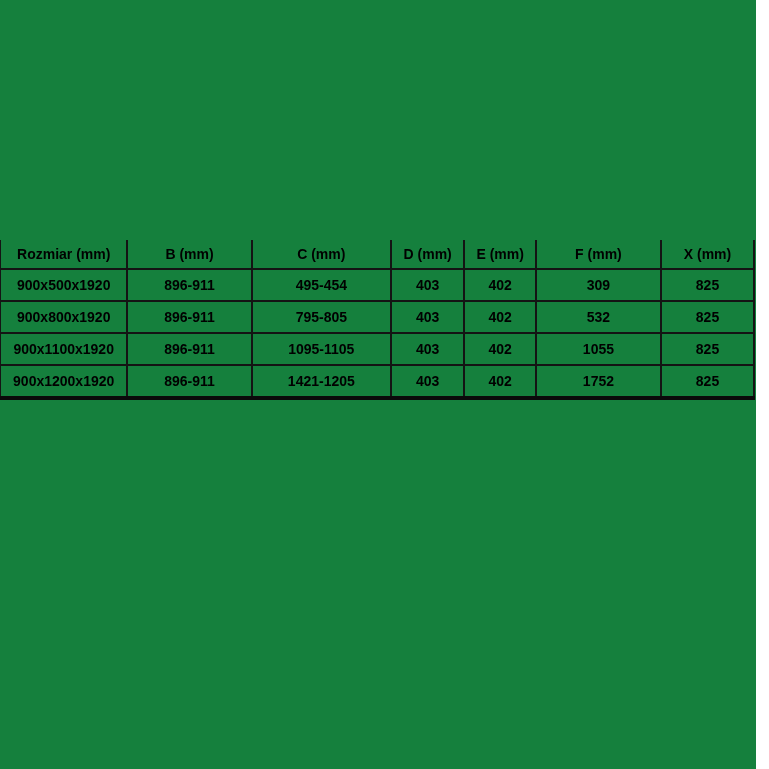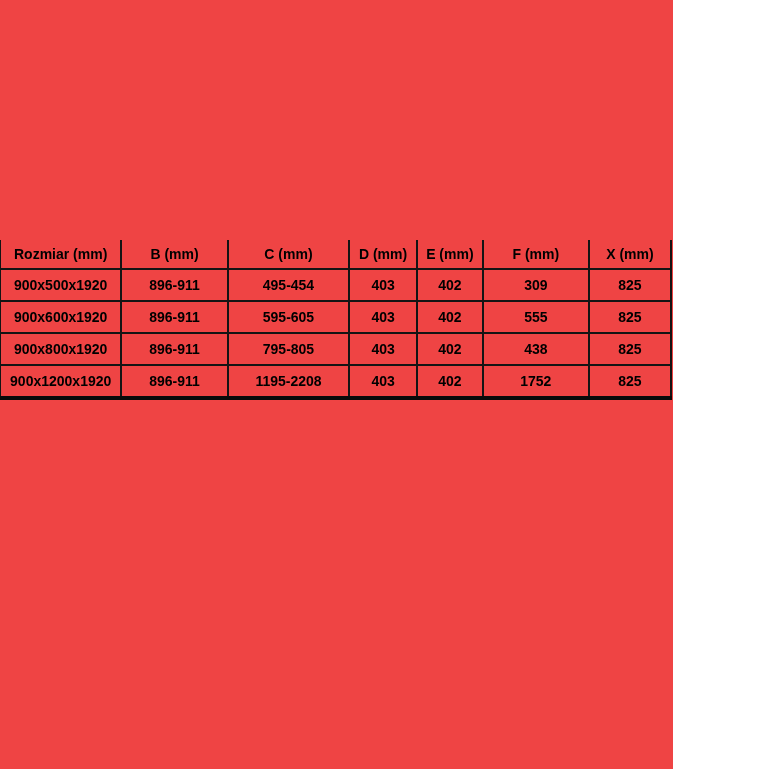--- a/index.html
+++ b/index.html
@@ -2,23 +2,23 @@
 <html><head>
 <meta charset="utf-8">
 <style>
   html, body {
     margin: 0;
     padding: 0;
     background: #ffffff;
   }
   .page {
     position: relative;
-    width: 673px;
+    width: 756px;
     height: 769px;
-    background: #ef4444;
+    background: #15803d;
     overflow: hidden;
     font-family: "Liberation Sans", sans-serif;
   }
   table.dim-table {
     position: absolute;
     top: 240px;
     left: -1px;
     border-collapse: collapse;
     table-layout: fixed;
     color: #000000;
@@ -77,41 +77,41 @@
         <tr>
           <td>900x500x1920</td>
           <td>896-911</td>
           <td>495-454</td>
           <td>403</td>
           <td>402</td>
           <td>309</td>
           <td>825</td>
         </tr>
         <tr>
-          <td>900x600x1920</td>
-          <td>896-911</td>
-          <td>595-605</td>
-          <td>403</td>
-          <td>402</td>
-          <td>555</td>
-          <td>825</td>
-        </tr>
-        <tr>
           <td>900x800x1920</td>
           <td>896-911</td>
           <td>795-805</td>
           <td>403</td>
           <td>402</td>
-          <td>438</td>
+          <td>532</td>
+          <td>825</td>
+        </tr>
+        <tr>
+          <td>900x1100x1920</td>
+          <td>896-911</td>
+          <td>1095-1105</td>
+          <td>403</td>
+          <td>402</td>
+          <td>1055</td>
           <td>825</td>
         </tr>
         <tr>
           <td>900x1200x1920</td>
           <td>896-911</td>
-          <td>1195-2208</td>
+          <td>1421-1205</td>
           <td>403</td>
           <td>402</td>
           <td>1752</td>
           <td>825</td>
         </tr>
       </tbody>
   </table>
 </div>
 
 </body></html>

